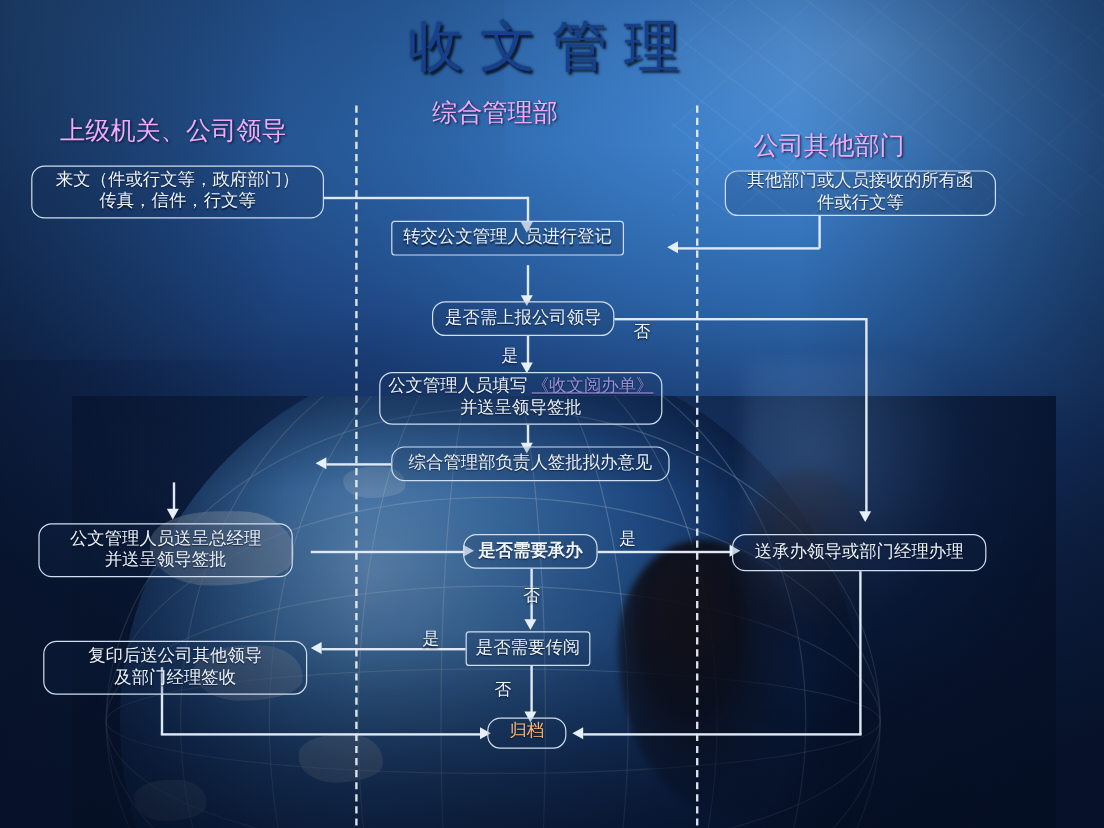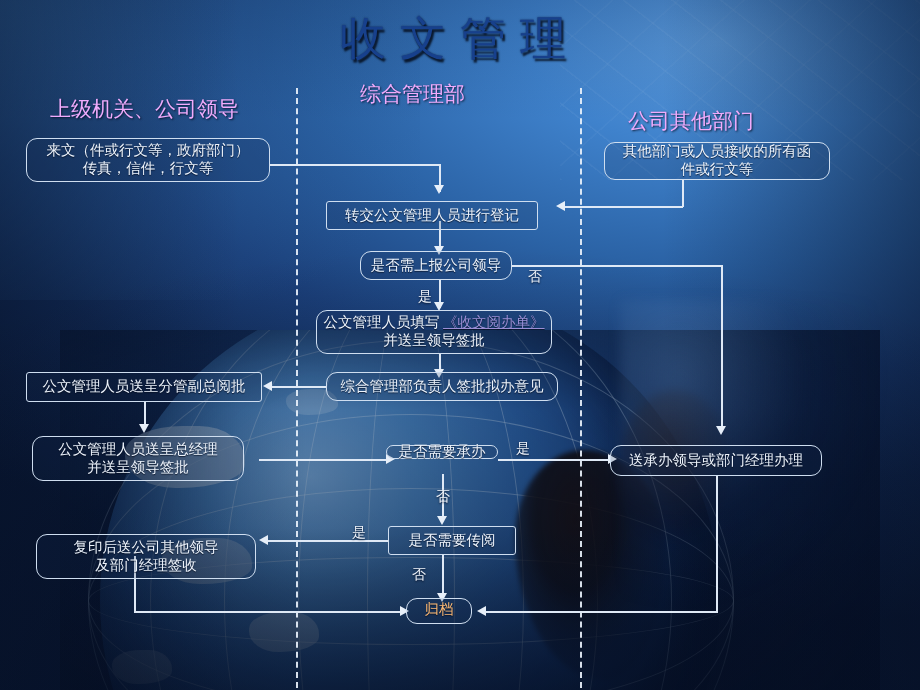--- a/index.html
+++ b/index.html
@@ -182,59 +182,56 @@
     </span>
   </div>
 
   <div class="box r" style="left:604px;top:142px;width:226px;height:38px;">
     <span style="display:block">
       <span>其他部门或人员接收的所有函</span><br>
       <span>件或行文等</span>
     </span>
   </div>
 
-  <div class="box s" style="left:326px;top:201px;width:212px;height:29px;">
+  <div class="box s" style="left:326px;top:184px;width:194px;height:29px;">
     <span>转交公文管理人员进行登记</span>
   </div>
 
   <div class="box r" style="left:360px;top:251px;width:152px;height:29px;">
     <span>是否需上报公司领导</span>
   </div>
 
   <div class="box r" style="left:316px;top:310px;width:236px;height:44px;">
     <span style="display:block">
       <span>公文管理人员填写 </span><span class="lnk">《收文阅办单》</span><br>
       <span>并送呈领导签批</span>
     </span>
   </div>
 
   <div class="box r" style="left:326px;top:372px;width:232px;height:29px;">
     <span>综合管理部负责人签批拟办意见</span>
   </div>
 
-  <div class="box s" style="left:26px;top:372px;width:236px;height:30px;">
-    <span>公文管理人员送呈分管副总阅批</span>
-  </div>
 
   <div class="box r" style="left:32px;top:436px;width:212px;height:45px;">
     <span style="display:block">
       <span>公文管理人员送呈总经理</span><br>
       <span>并送呈领导签批</span>
     </span>
   </div>
 
-  <div class="box r" style="left:386px;top:445px;width:112px;height:14px;">
+  <div class="box r" style="left:386px;top:445px;width:112px;height:29px;font-weight:bold;">
     <span>是否需要承办</span>
   </div>
 
   <div class="box r" style="left:610px;top:445px;width:212px;height:31px;">
     <span>送承办领导或部门经理办理</span>
   </div>
 
-  <div class="box s" style="left:388px;top:526px;width:128px;height:29px;">
+  <div class="box s" style="left:388px;top:526px;width:104px;height:29px;">
     <span>是否需要传阅</span>
   </div>
 
   <div class="box r" style="left:36px;top:534px;width:220px;height:45px;">
     <span style="display:block">
       <span>复印后送公司其他领导</span><br>
       <span>及部门经理签收</span>
     </span>
   </div>
 

